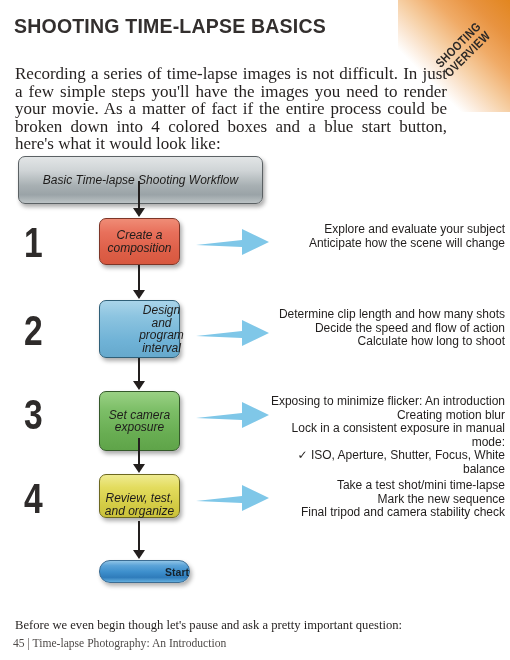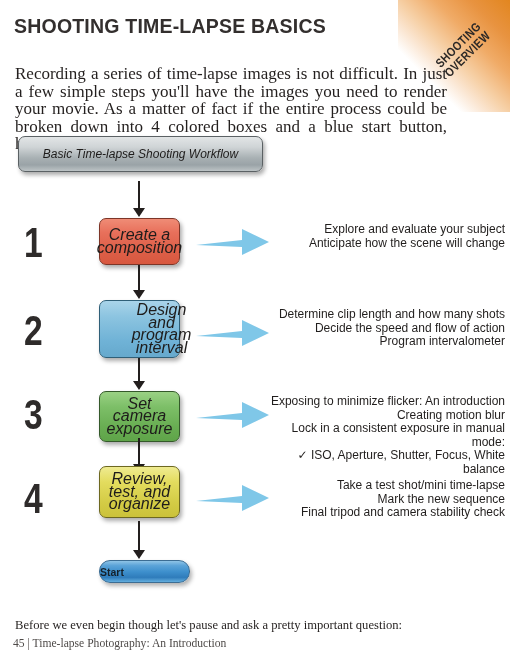--- a/index.html
+++ b/index.html
@@ -86,65 +86,66 @@
     position: absolute;
     box-sizing: border-box;
     border-radius: 7px;
     border: 1px solid #4a4a4a;
     display: flex;
     align-items: center;
     justify-content: center;
     text-align: center;
     font-family: "Liberation Sans", "DejaVu Sans", sans-serif;
     font-style: italic;
-    font-size: 16px;
+    font-size: 12px;
     line-height: 12.5px;
     color: #1e1c1b;
     box-shadow: 2px 3px 4px rgba(0,0,0,0.33);
   }
 
   #workflow-header-box {
-    left: 18px; top: 6px;
-    width: 245px; height: 36px;
+    left: 18px; top: 26px;
+    width: 245px; height: 48px;
     font-size: 12px;
     background: linear-gradient(to bottom, #e2e5e6 0%, #cfd4d6 30%, #a8b0b3 62%, #9aa3a7 82%, #bcc3c5 100%);
     border-color: #5b6164;
   }
 
   .step-box { width: 81px; }
   #box-step-1 {
     left: 99px; top: 88px; height: 47px;
     background: linear-gradient(to bottom, #ef8c76 0%, #e8705b 30%, #dd5f48 70%, #d8583f 100%);
     border-color: #7d3527;
   }
   #box-step-2 {
     left: 99px; top: 170px; height: 58px;
     background: linear-gradient(to bottom, #a9d4ea 0%, #8cc4e0 28%, #6fb2d6 72%, #66a9cd 100%);
     border-color: #2f5f78;
     padding-left: 44px;
   }
   #box-step-3 {
-    left: 99px; top: 261px; height: 51px;
+    left: 99px; top: 261px; height: 60px;
     background: linear-gradient(to bottom, #9ad184 0%, #7dbf68 30%, #68ad52 72%, #5fa449 100%);
     border-color: #34592a;
   }
   #box-step-4 {
-    left: 99px; top: 336px; height: 52px;
+    left: 99px; top: 344px; height: 44px;
     background: linear-gradient(to bottom, #efeb91 0%, #e3dc5e 30%, #d3cb45 72%, #cbc23a 100%);
     border-color: #6d6820;
+    align-items: flex-end;
   }
 
   #start-button {
     position: absolute;
     left: 99px; top: 430px;
     width: 89px; height: 21px;
     border-radius: 11px;
     border: 1px solid #3c6d93;
     background: linear-gradient(to bottom, #8fc4e6 0%, #5ba3d8 22%, #3d8fcc 52%, #2f7cbb 78%, #63aede 100%);
-    display: flex; align-items: center; justify-content: flex-start;
+    display: flex; align-items: center; justify-content: flex-end;
     font-family: "Liberation Sans", "DejaVu Sans", sans-serif;
     font-weight: bold;
     font-size: 10.5px;
     color: #15212b;
     box-shadow: 2px 3px 4px rgba(0,0,0,0.3);
   }
 
   .step-number {
     position: absolute;
     left: 24px;
@@ -267,21 +268,21 @@
   <div class="step-number" id="num-step-2">2</div>
   <div class="node-box step-box" id="box-step-2">
     <span>Design and program interval</span>
   </div>
   <svg class="flow-arrow" id="arrow-step-2" viewBox="0 0 74 32">
     <path d="M0,19 L46,14 L46,3 L73,16 L46,29 L46,21 Z" fill="#7fc7e8"></path>
   </svg>
   <div class="step-detail" id="detail-step-2">
     <div>Determine clip length and how many shots</div>
     <div>Decide the speed and flow of action</div>
-    <div>Program intervalometer</div>
+    <div>Calculate how long to shoot</div>
   </div>
 
   <div class="connector" id="conn-3"></div>
   <div class="arrow-head" id="head-3"></div>
 
   <div class="step-number" id="num-step-3">3</div>
   <div class="node-box step-box" id="box-step-3">
     <span>Set camera exposure</span>
   </div>
   <svg class="flow-arrow" id="arrow-step-3" viewBox="0 0 74 32">

